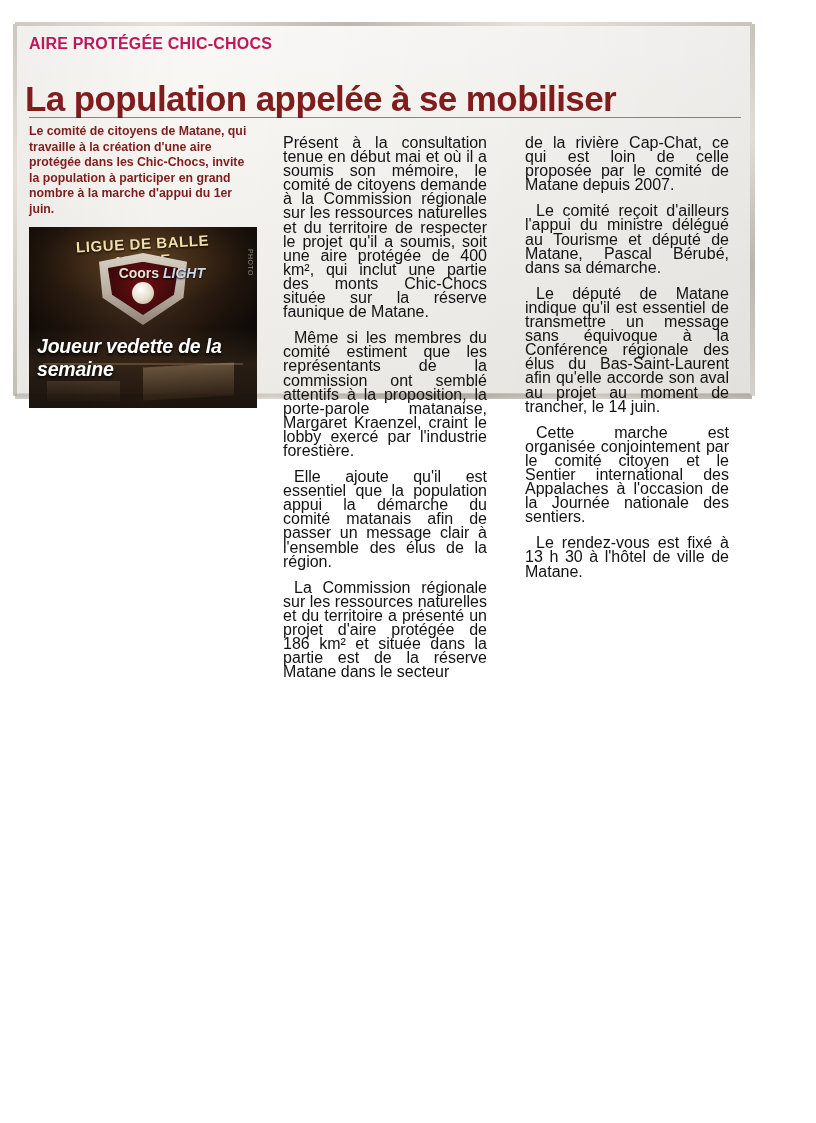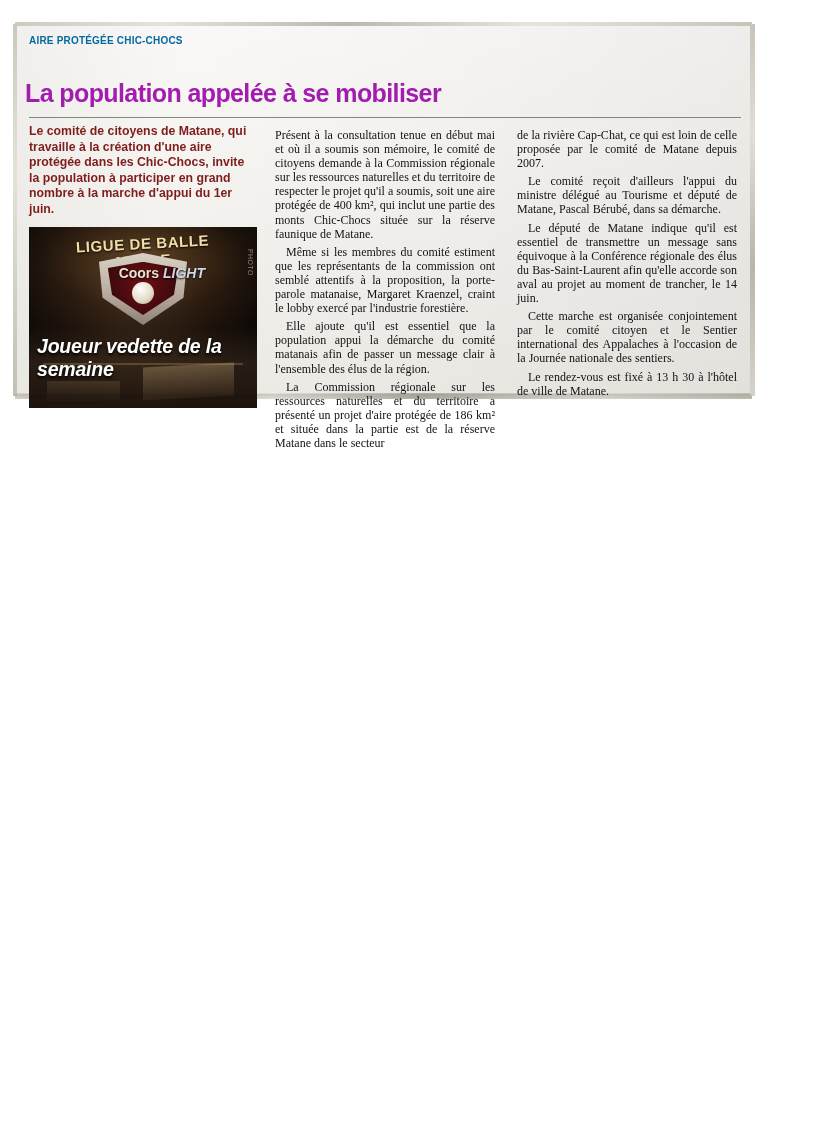--- a/index.html
+++ b/index.html
@@ -68,37 +68,37 @@
     background: linear-gradient(180deg,#c9c4ba,#e2ded6 30%,#bab5ab 65%,#d6d2c9);
   }
 
   
   .kicker {
     position: absolute;
     left: 14px;
     top: 11px;
     font-family: "Liberation Sans", sans-serif;
     font-weight: bold;
-    font-size: 10px;
+    font-size: 16px;
     letter-spacing: 0.2px;
-    color: #0369a1;
+    color: #be185d;
   }
 
   
   .headline {
     position: absolute;
     left: 10px;
     top: 30px;
     width: 716px;
     font-family: "Liberation Sans", sans-serif;
     font-weight: bold;
-    font-size: 25px;
+    font-size: 35px;
     line-height: 44px;
     letter-spacing: -0.6px;
-    color: #a21caf;
+    color: #7f1d1d;
     white-space: nowrap;
   }
 
   .rule {
     position: absolute;
     left: 14px;
     top: 93px;
     width: 712px;
     height: 1px;
     background: #2b2b2b;
@@ -143,23 +143,23 @@
     display: inline-block;
     width: 6px;
     height: 6px;
     background: #b32317;
     margin-right: 4px;
     position: relative;
     top: -1px;
   }
 
   .body-text p {
-    margin: 4px;
-    font-family: Liberation Serif, serif;
-    font-size: 12px;
+    margin: 12px;
+    font-family: Liberation Sans, sans-serif;
+    font-size: 16px;
     line-height: 14.1px;
     color: #121212;
     text-align: justify;
     text-indent: 11px;
     hyphens: auto;
   }
   .body-text p.first { text-indent: 0; }
 
   
   .photo {

